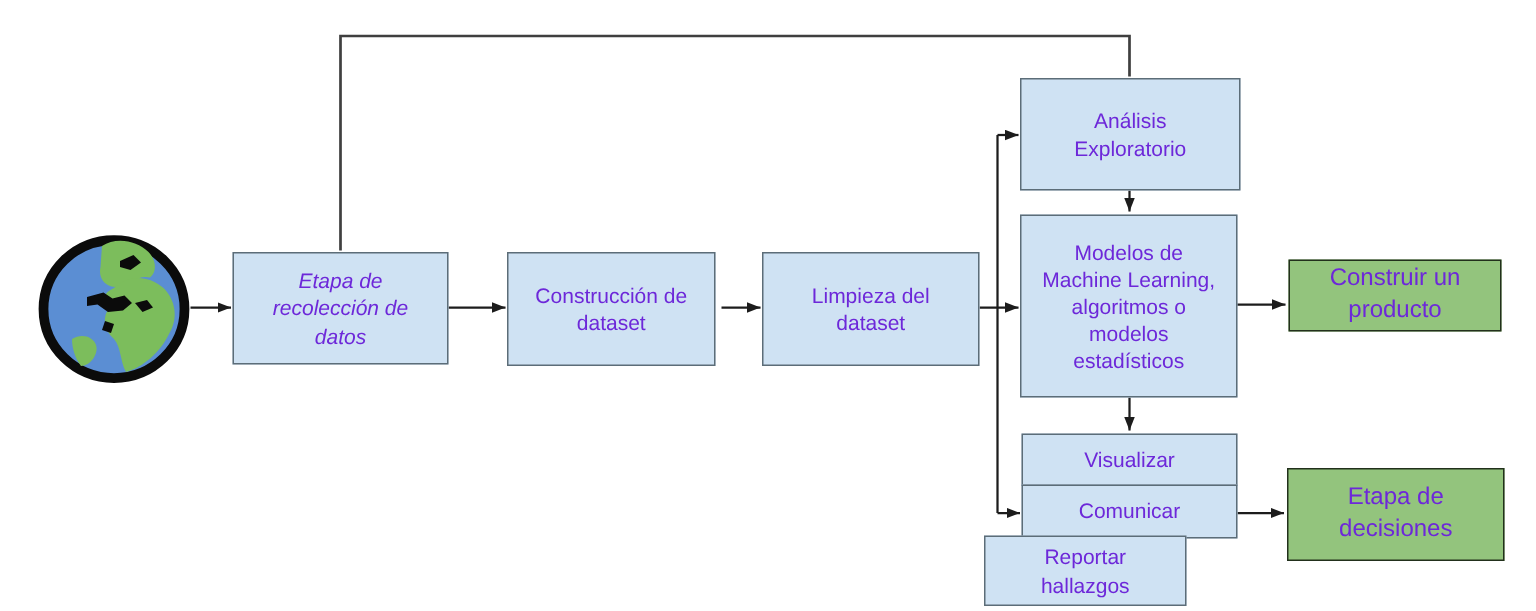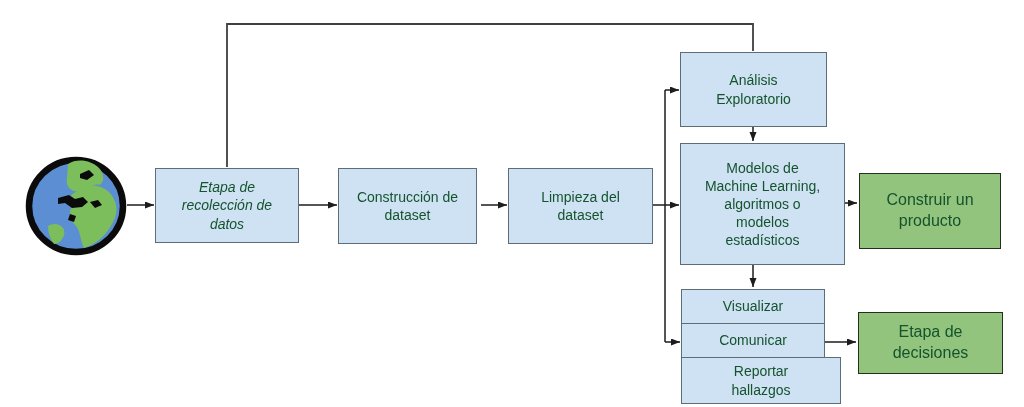--- a/index.html
+++ b/index.html
@@ -19,21 +19,21 @@
     left:0;top:0;
   }
   .node{
     position:absolute;
     box-sizing:border-box;
     display:flex;
     align-items:center;
     justify-content:center;
     text-align:center;
     white-space:pre-line;
-    color:#14532d;
+    color:#6d28d9;
     line-height:1.3;
   }
   .process{
     background:var(--process-fill,#cfe2f3);
     border:1.5px solid var(--process-border,#5c6d78);
     font-size:14px;
   }
   .outcome{
     background:var(--outcome-fill,#93c47d);
     border:1.5px solid var(--outcome-border,#22301c);
@@ -89,32 +89,32 @@
 
   <div class="node process" style="left:338px;top:168px;width:139px;height:76px;">Construcción de
 dataset</div>
 
   <div class="node process" style="left:508px;top:168px;width:145px;height:76px;">Limpieza del
 dataset</div>
 
   <div class="node process" style="left:680px;top:52px;width:147px;height:75px;">Análisis
 Exploratorio</div>
 
-  <div class="node process" style="left:680px;top:143px;width:165px;height:122px;">Modelos de
+  <div class="node process" style="left:680px;top:143px;width:145px;height:122px;">Modelos de
 Machine Learning,
 algoritmos o
 modelos
 estadísticos</div>
 
   <div class="node process" style="left:681px;top:289px;width:144px;height:35px;">Visualizar</div>
 
   <div class="node process" style="left:681px;top:322.5px;width:144px;height:36px;">Comunicar</div>
 
-  <div class="node process" style="left:681px;top:357px;width:160px;height:47px;">Reportar
+  <div class="node process" style="left:656px;top:357px;width:135px;height:47px;">Reportar
 hallazgos</div>
 
-  <div class="node outcome" style="left:859px;top:173px;width:142px;height:76px;">Construir un
+  <div class="node outcome" style="left:859px;top:173px;width:142px;height:48px;">Construir un
 producto</div>
 
   <div class="node outcome" style="left:858px;top:312px;width:145px;height:62px;">Etapa de
 decisiones</div>
 
 </div>
 
 </body></html>

